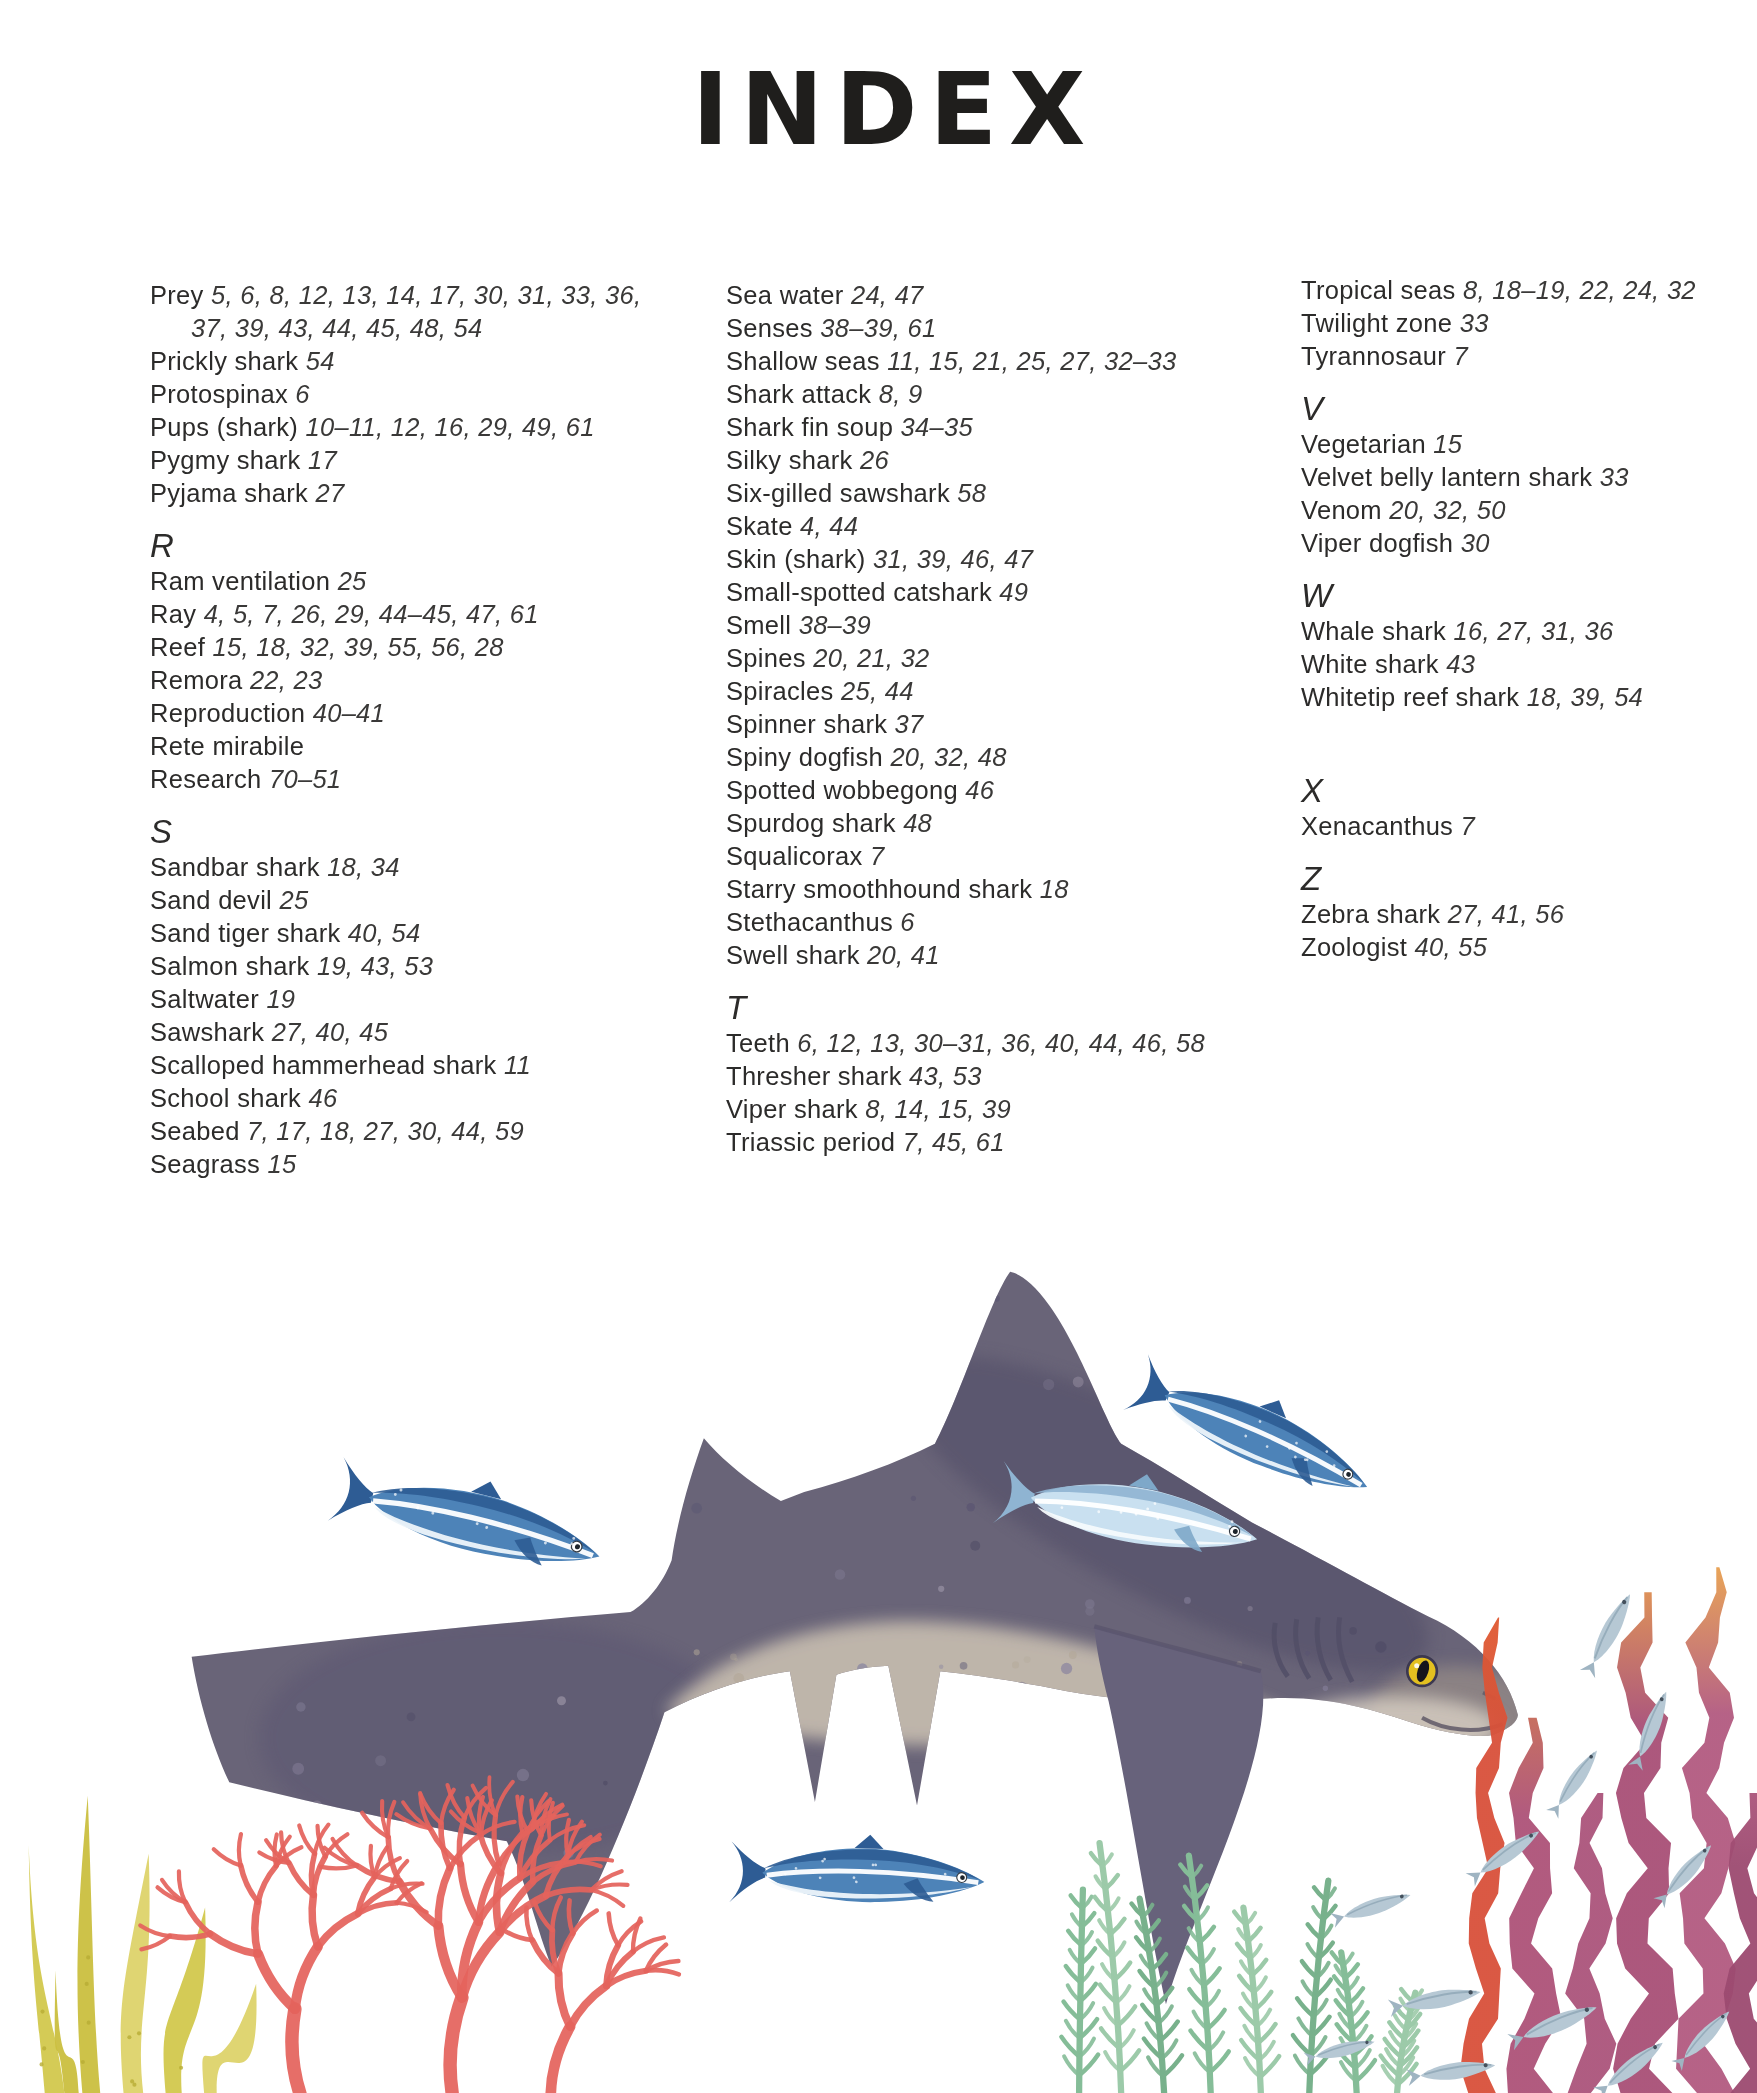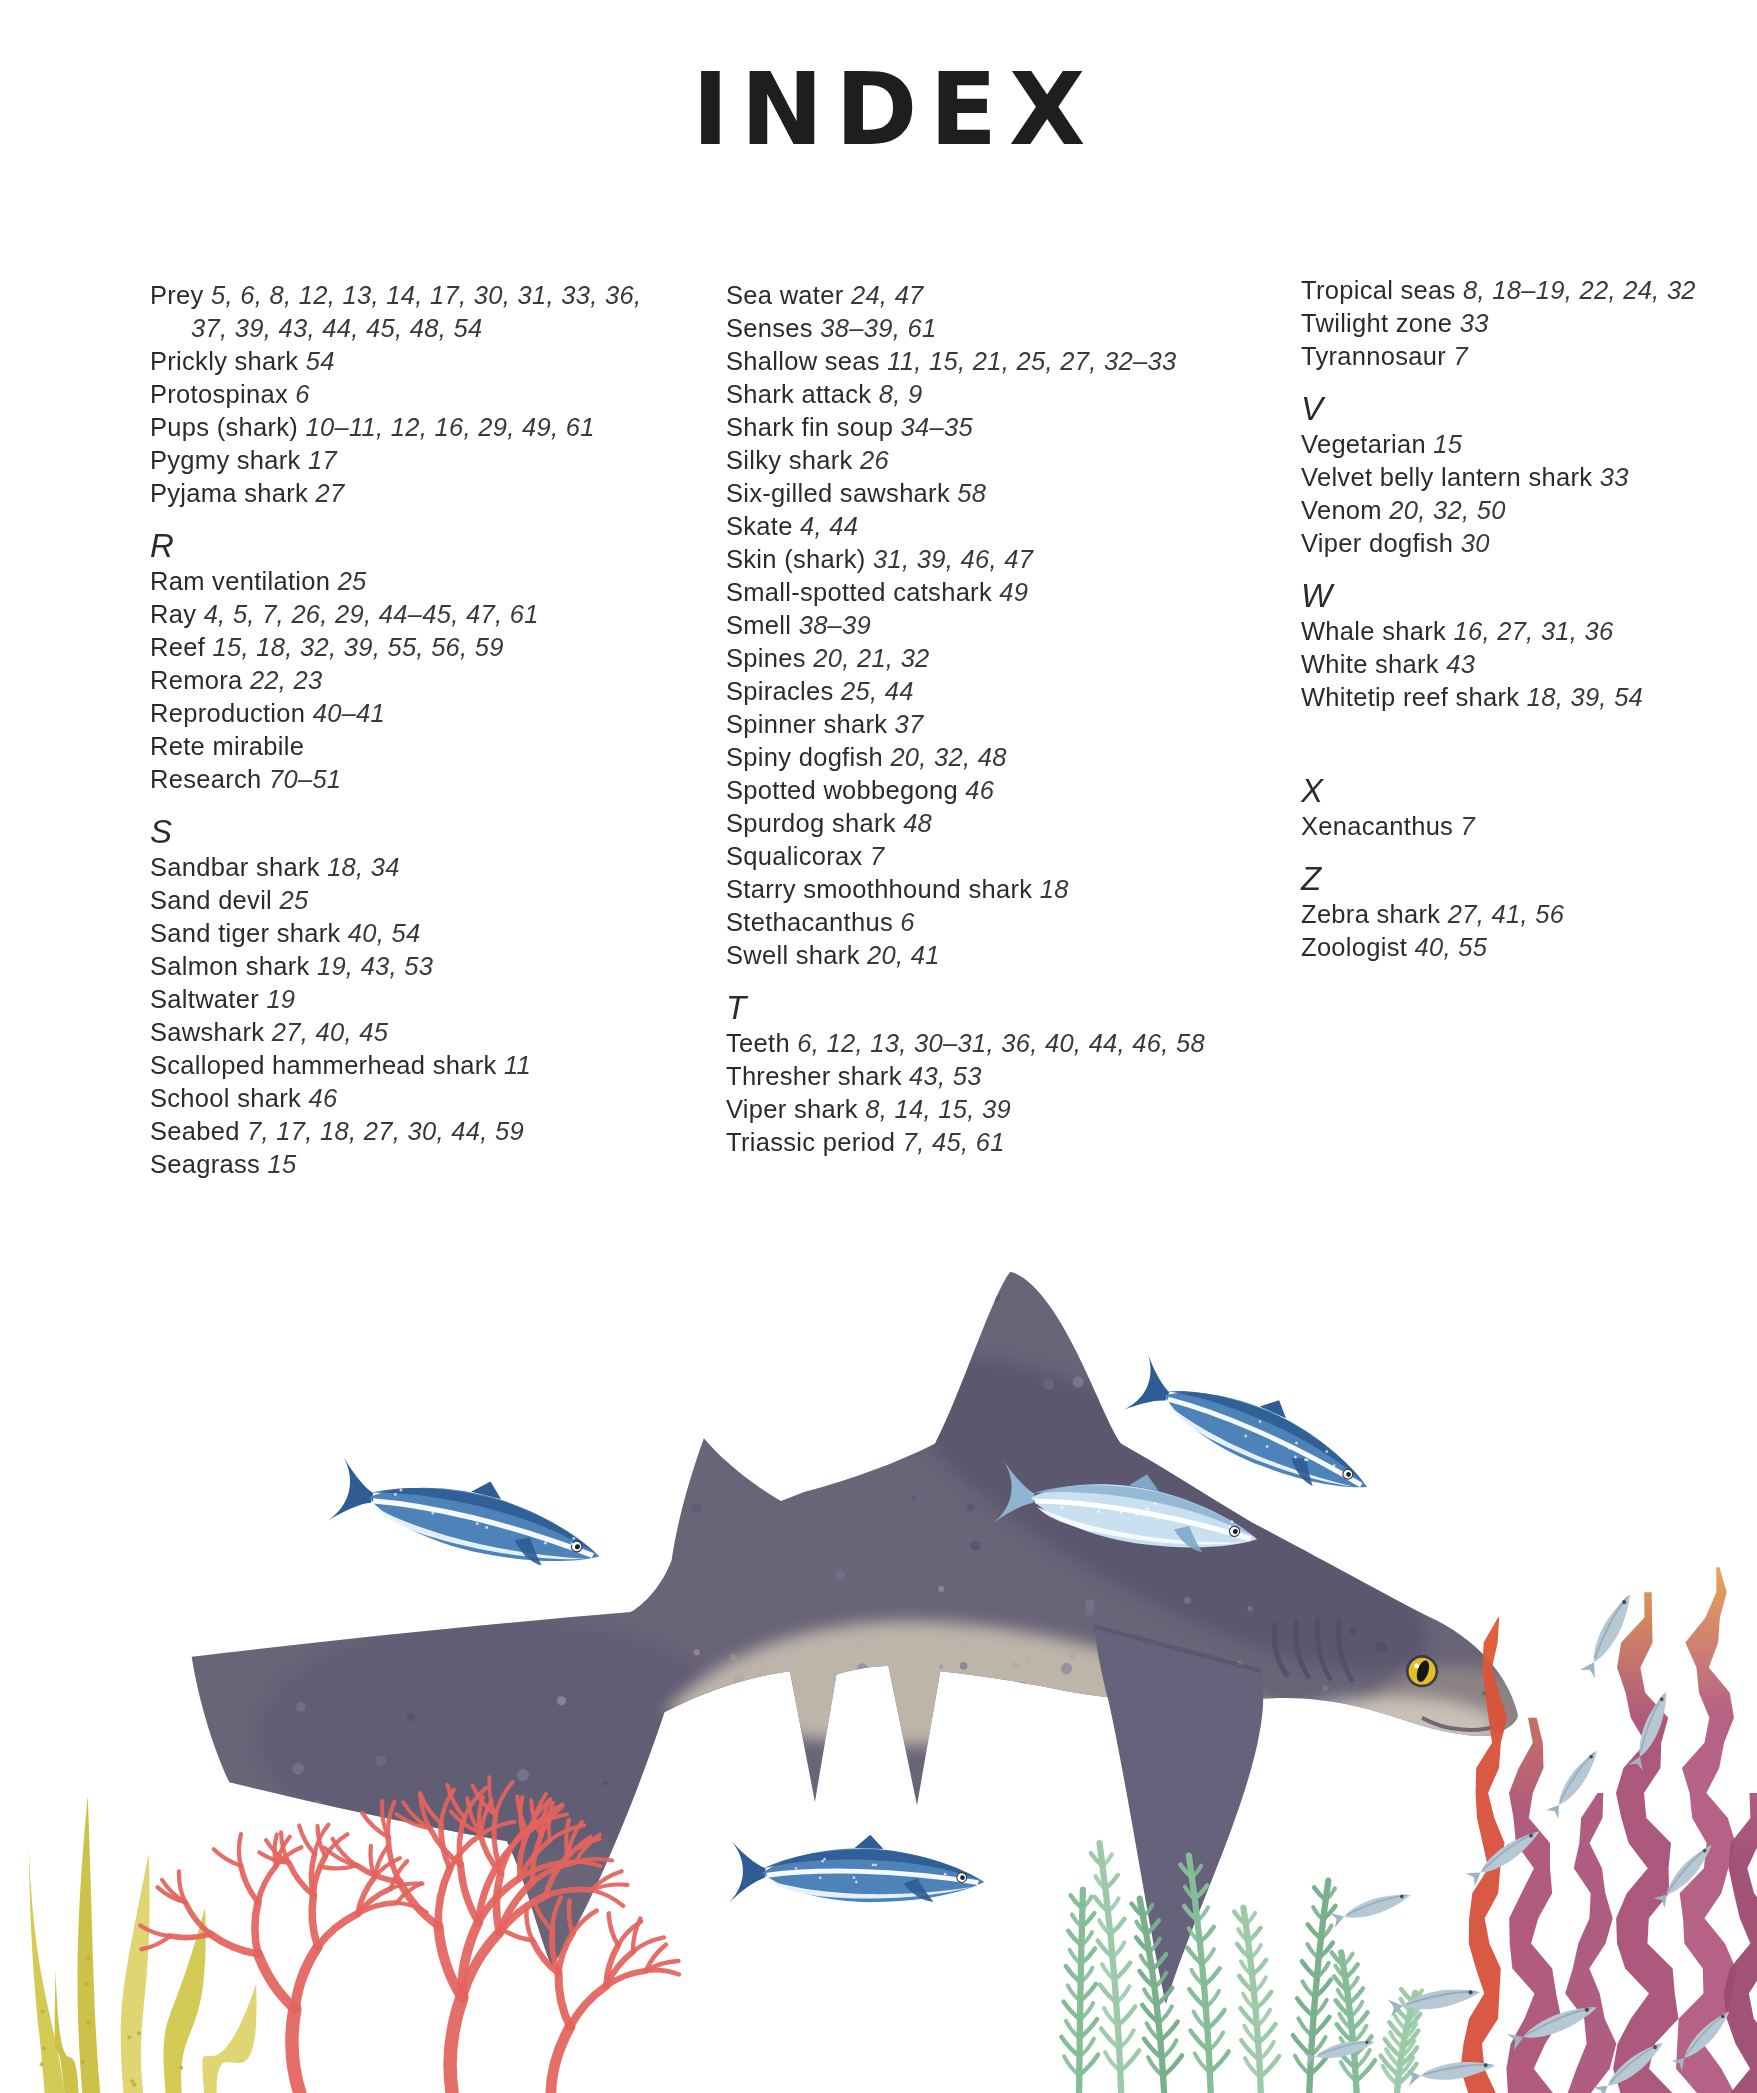--- a/index.html
+++ b/index.html
@@ -31,21 +31,21 @@
   <div class="col" id="col0">
       <div class="entry"><span class="term">Prey</span><span class="pages"> 5, 6, 8, 12, 13, 14, 17, 30, 31, 33, 36, 37, 39, 43, 44, 45, 48, 54</span></div>
       <div class="entry"><span class="term">Prickly shark</span><span class="pages"> 54</span></div>
       <div class="entry"><span class="term">Protospinax</span><span class="pages"> 6</span></div>
       <div class="entry"><span class="term">Pups (shark)</span><span class="pages"> 10–11, 12, 16, 29, 49, 61</span></div>
       <div class="entry"><span class="term">Pygmy shark</span><span class="pages"> 17</span></div>
       <div class="entry"><span class="term">Pyjama shark</span><span class="pages"> 27</span></div>
       <div class="sec-header">R</div>
       <div class="entry"><span class="term">Ram ventilation</span><span class="pages"> 25</span></div>
       <div class="entry"><span class="term">Ray</span><span class="pages"> 4, 5, 7, 26, 29, 44–45, 47, 61</span></div>
-      <div class="entry"><span class="term">Reef</span><span class="pages"> 15, 18, 32, 39, 55, 56, 59</span></div>
+      <div class="entry"><span class="term">Reef</span><span class="pages"> 15, 18, 32, 39, 55, 56, 28</span></div>
       <div class="entry"><span class="term">Remora</span><span class="pages"> 22, 23</span></div>
       <div class="entry"><span class="term">Reproduction</span><span class="pages"> 40–41</span></div>
       <div class="entry"><span class="term">Rete mirabile</span></div>
       <div class="entry"><span class="term">Research</span><span class="pages"> 70–51</span></div>
       <div class="sec-header">S</div>
       <div class="entry"><span class="term">Sandbar shark</span><span class="pages"> 18, 34</span></div>
       <div class="entry"><span class="term">Sand devil</span><span class="pages"> 25</span></div>
       <div class="entry"><span class="term">Sand tiger shark</span><span class="pages"> 40, 54</span></div>
       <div class="entry"><span class="term">Salmon shark</span><span class="pages"> 19, 43, 53</span></div>
       <div class="entry"><span class="term">Saltwater</span><span class="pages"> 19</span></div>

